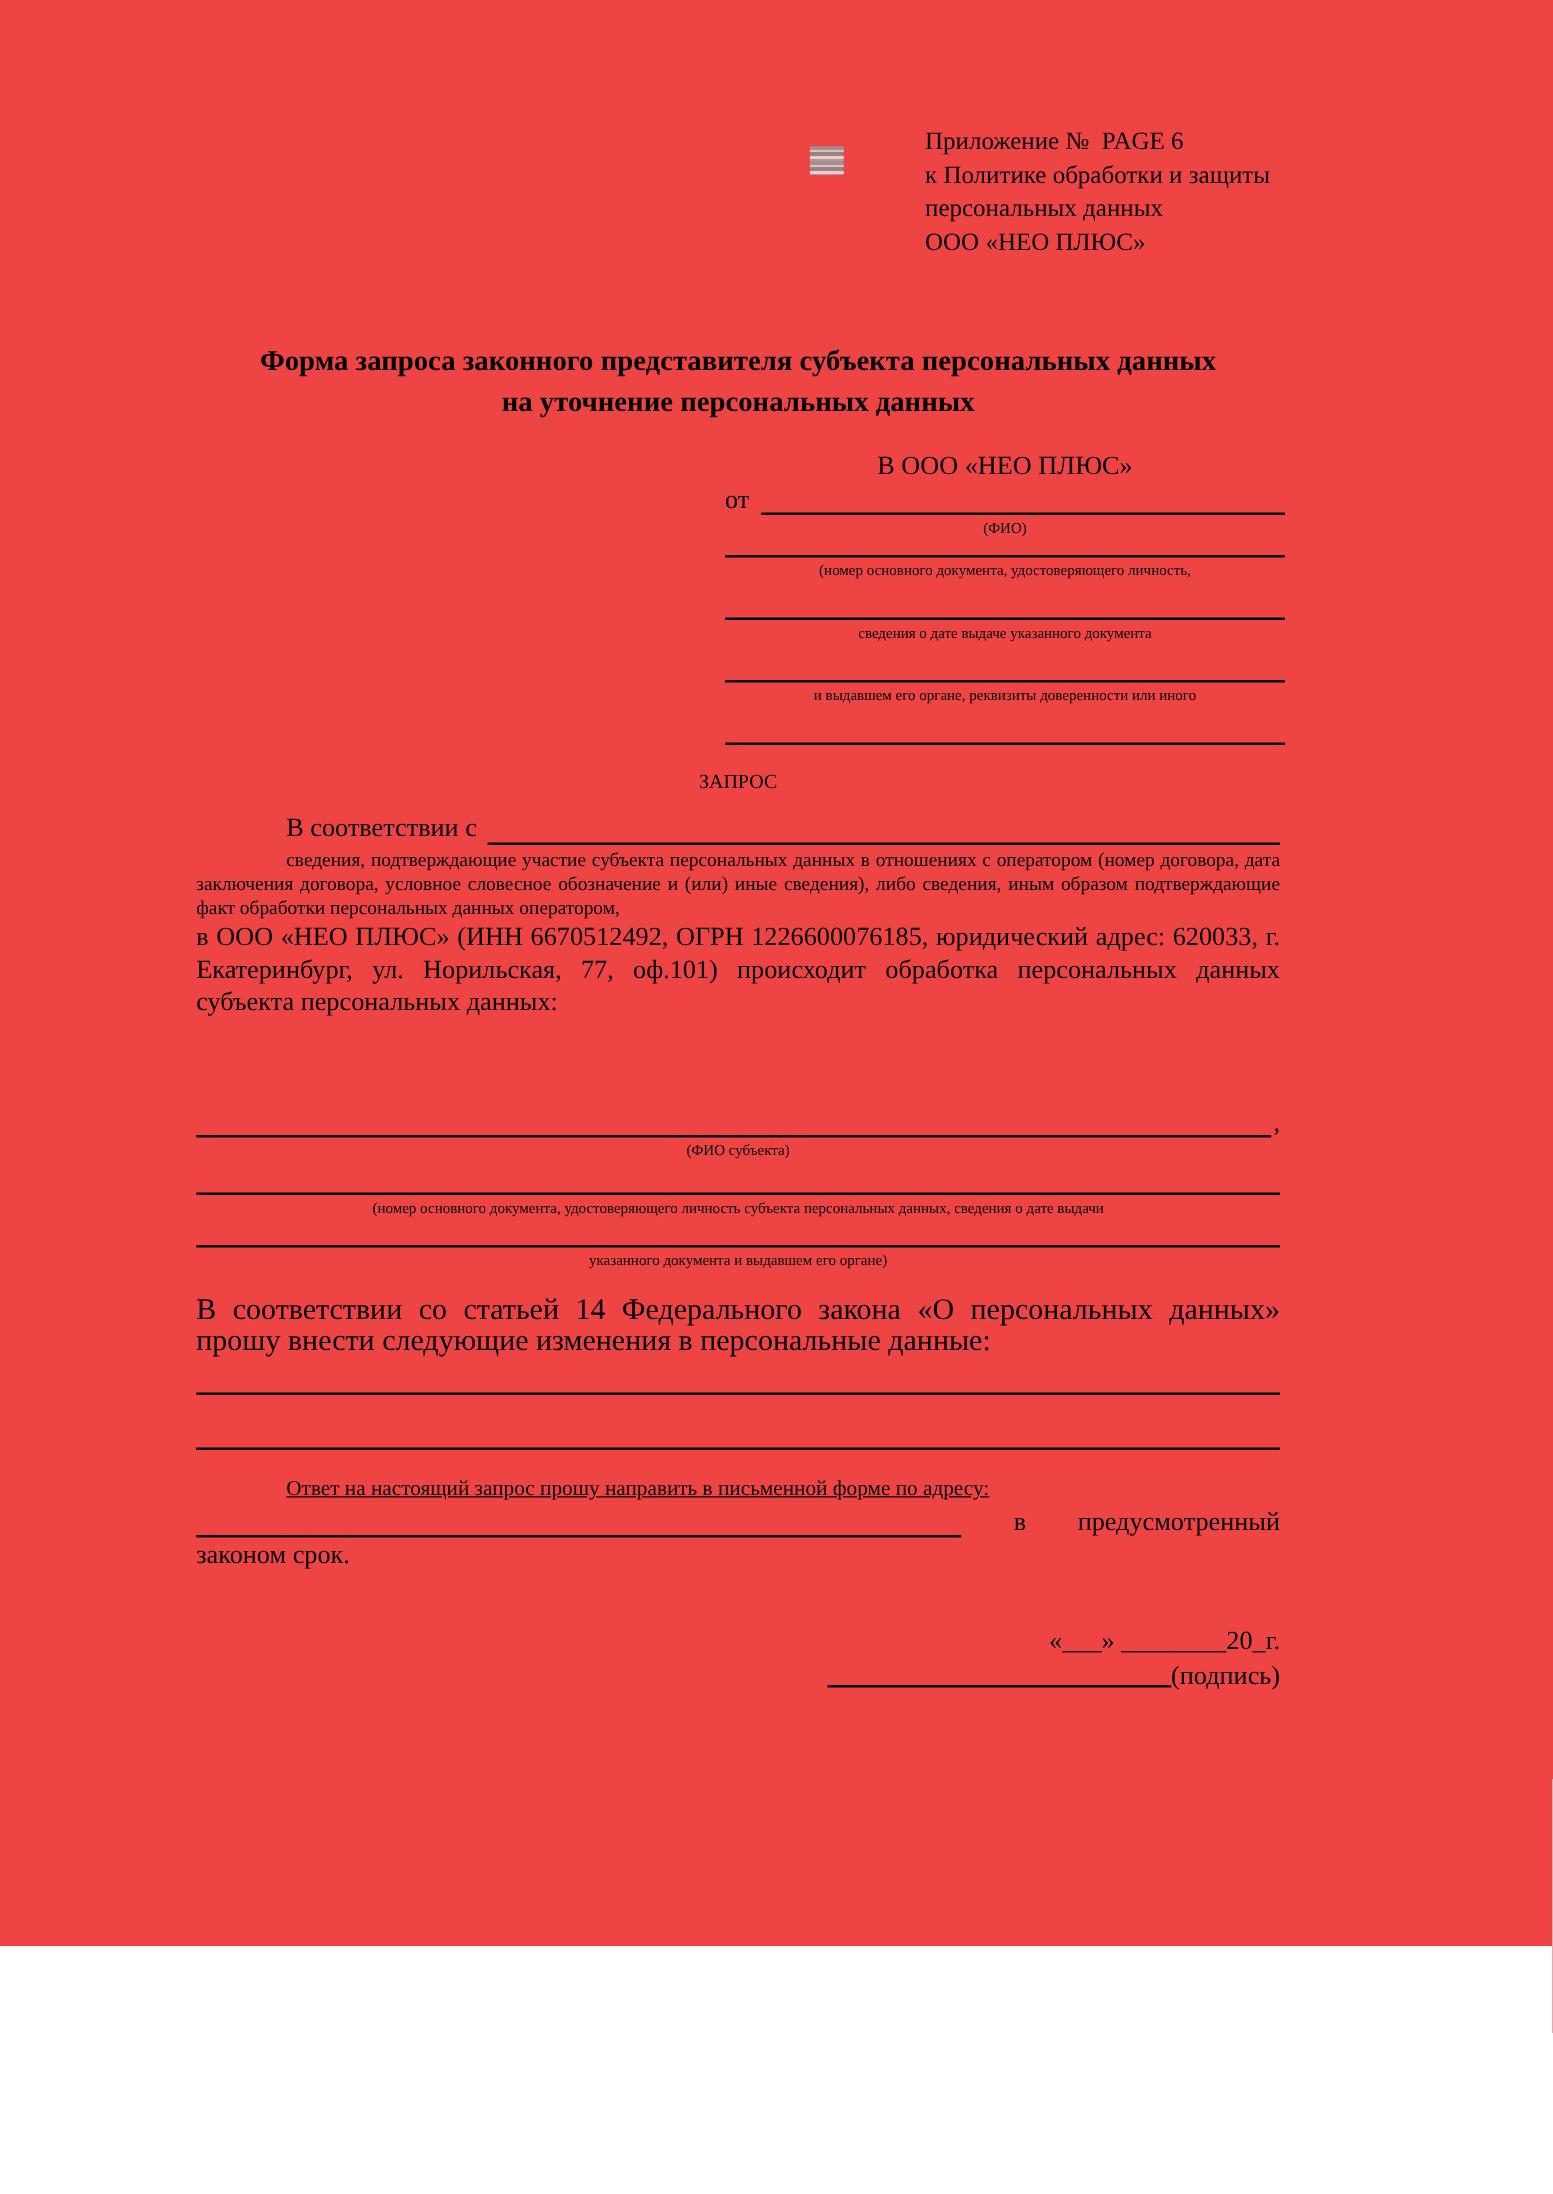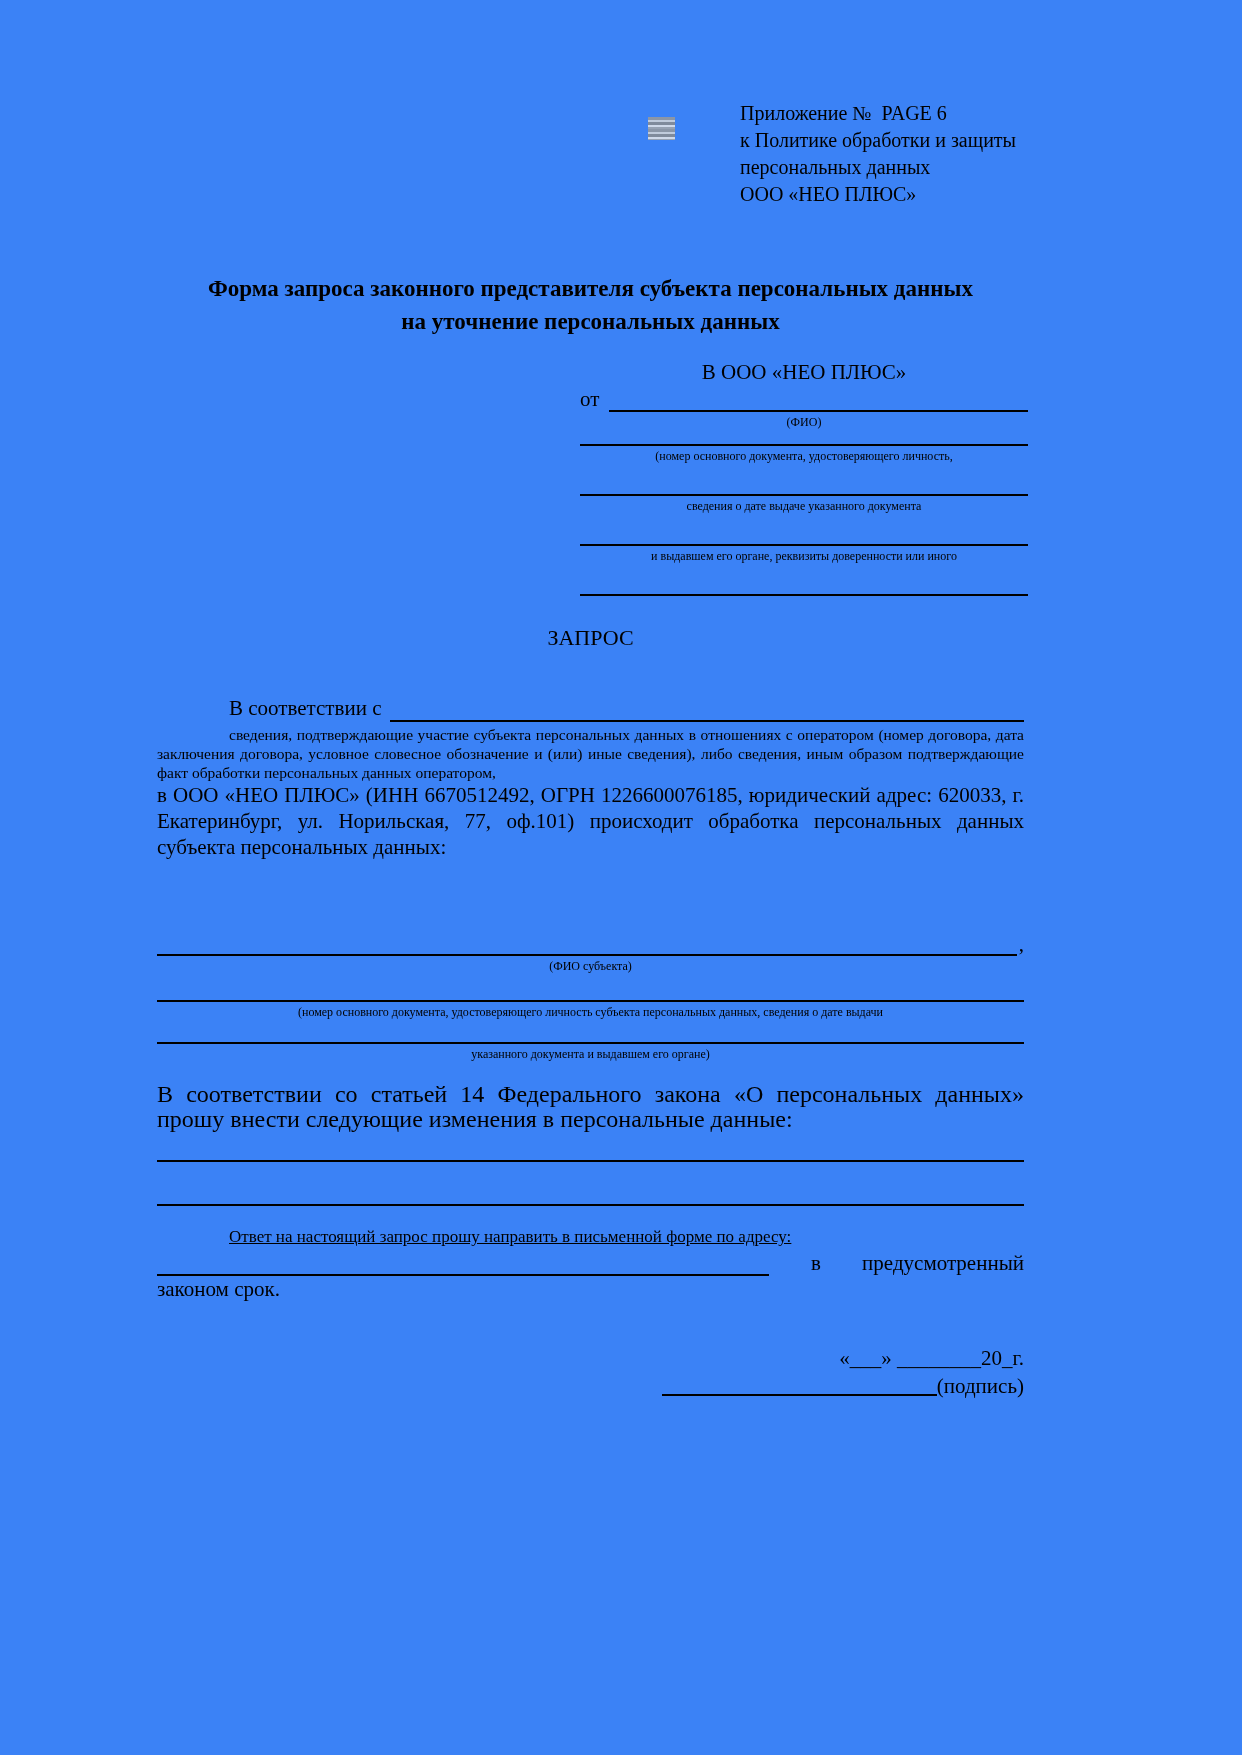--- a/index.html
+++ b/index.html
@@ -1,19 +1,19 @@
 <!DOCTYPE html>
 <html><head>
 <meta charset="utf-8">
 <style>
   html,body{margin:0;padding:0;background:#ffffff;}
   .page{
     position:relative;
-    width:1242px;height:1755px;
-    background:#3b82f6;color:#000000;
+    width:1242px;height:1557px;
+    background:#ef4444;color:#000000;
     font-family:"Liberation Serif","DejaVu Serif",serif;
     box-sizing:border-box;
     padding:100px 218px 0 157px;
     overflow:hidden;
   }
   
   .blur-stamp{
     position:absolute;left:648px;top:117px;width:27px;height:23px;
     background:repeating-linear-gradient(180deg,#9a9a9a 0 3px,#d8d8d8 3px 5px,#8d8d8d 5px 8px,#e9e9e9 8px 10px,#a8a8a8 10px 12px);
     opacity:.85;filter:blur(.4px);
@@ -26,23 +26,23 @@
   .addr-to{line-height:28px;text-align:center;}
   .from-row{display:flex;align-items:flex-end;line-height:26px;}
   .from-row .lbl{flex:0 0 auto;padding-right:10px;}
   .fill-line{flex:1 1 auto;border-bottom:2px solid #000;height:22px;}
   .cap{font-size:12px;line-height:20px;height:20px;text-align:center;}
   .cap-last{font-size:15px;width:calc(100% + 65px);margin-left:-65px;}
   .blank-line{border-bottom:2px solid #000;}
   .bl-sm{height:12px;}
   .bl-md{height:28px;}
   
-  .zapros{margin-top:28px;text-align:center;font-size:22px;line-height:28px;}
+  .zapros{margin-top:16px;text-align:center;font-size:16px;line-height:28px;}
   .intro-row{display:flex;align-items:flex-end;margin-top:8px;padding-left:72px;font-size:21px;line-height:28px;}
-  .intro-row .lbl{flex:0 0 auto;padding-right:8px;margin-top:34px;}
+  .intro-row .lbl{flex:0 0 auto;padding-right:8px;}
   .fineprint{margin-top:3px;font-size:15.5px;line-height:19px;text-align:justify;text-indent:72px;}
   .para{font-size:21px;line-height:26px;text-align:justify;}
   .comma-row{display:flex;align-items:flex-end;margin-top:72px;font-size:21px;line-height:24px;}
   .comma-row .ln{flex:1 1 auto;border-bottom:2px solid #000;height:22px;}
   .comma-row .cm{flex:0 0 auto;padding-left:2px;}
   .bl-24{height:24px;}
   .bl-20{height:20px;}
   .article{margin-top:18px;font-size:24px;line-height:25px;text-align:justify;}
   .bl-28{height:28px;}
   .bl-42{height:42px;}

